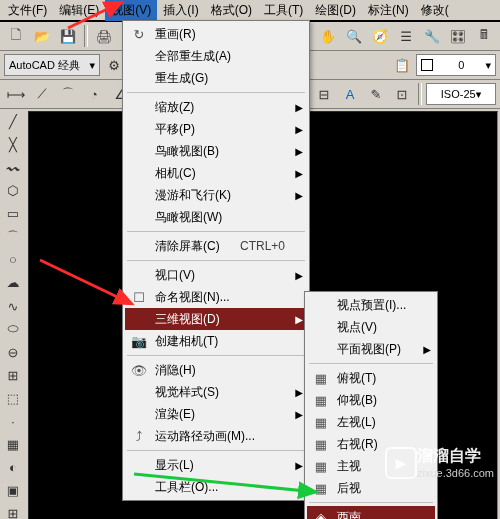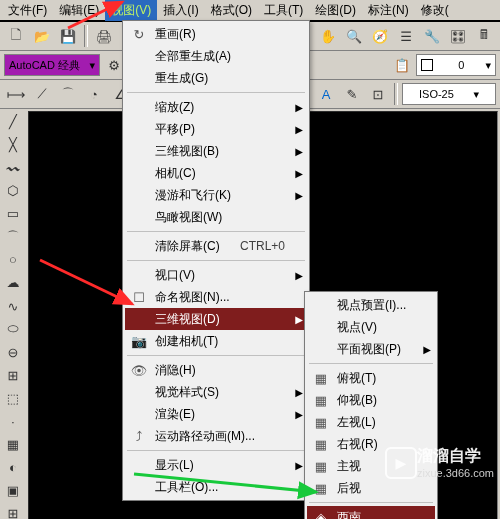--- a/index.html
+++ b/index.html
@@ -1,25 +1,25 @@
 <!DOCTYPE html>
 <html><head>
 <meta charset="utf-8">
 <style>
 html,body{margin:0;padding:0;font-family:"Microsoft YaHei","SimSun",sans-serif;font-size:12px;background:#d4d0c8;overflow:hidden}
 body{width:500px;height:519px;position:relative}
 .menubar{display:flex;background:#d4d0c8;border-bottom:2px solid #000000;height:20px;align-items:center;padding:0 2px}
 .menubar .mitem{padding:2px 6px;cursor:default}
-.menubar .mitem.open{background:#2a6abf;color:#bef264}
+.menubar .mitem.open{background:#2a6abf;color:#000000}
 .toolbar{display:flex;align-items:center;height:28px;background:#d4d0c8;border-bottom:1px solid #808080;padding:0 4px;gap:2px}
 .tbtn{width:22px;height:22px;border:1px solid #d4d0c8;display:flex;align-items:center;justify-content:center;font-size:13px;color:#333}
 .sep{width:2px;height:22px;border-left:1px solid #808080;border-right:1px solid #fff;margin:0 2px}
-.ws{display:flex;align-items:center;border:1px solid #808080;background:#a21caf;height:20px;padding:0 4px;min-width:86px;font-size:11px;justify-content:space-between}
+.ws{display:flex;align-items:center;border:1px solid #808080;background:#e5e5e5;height:20px;padding:0 4px;min-width:86px;font-size:11px;justify-content:space-between}
 .layerbox{display:flex;align-items:center;border:1px solid #808080;background:#fff;height:20px;padding:0 4px;min-width:70px;font-size:11px;justify-content:space-between}
-.dimbox{display:flex;align-items:center;border:1px solid #808080;background:#fff;height:20px;padding:0 16px;min-width:60px;font-size:11px;justify-content:space-between}
+.dimbox{display:flex;align-items:center;border:1px solid #808080;background:#fff;height:20px;padding:0 4px;min-width:60px;font-size:11px;justify-content:center}
 .main{position:relative;height:calc(519px - 20px - 28px - 28px - 28px);display:flex;background:#d4d0c8}
 .lefttools{width:26px;background:#d4d0c8;display:flex;flex-direction:column;gap:2px;padding-top:2px;align-items:center}
 .lefttools .tbtn{width:22px;height:22px}
 .viewport{flex:1;background:#000;margin:2px;border:1px inset #808080;position:relative;overflow:hidden}
 
 .dropdown{position:absolute;background:#f0f0f0;border:1px solid #7b7b7b;box-shadow:2px 2px 4px rgba(0,0,0,.3);padding:2px 2px}
 .dropdown .row{display:flex;align-items:center;height:22px;padding:0 18px 0 4px;white-space:nowrap;position:relative}
 .dropdown .row .ico{width:20px;height:18px;display:flex;align-items:center;justify-content:center;font-size:13px;margin-right:6px;color:#555}
 .dropdown .row.sel{background:#7f1d1d;color:#fff}
 .dropdown .row.sel .ico{color:#fff}
@@ -142,21 +142,21 @@
       <span>缩放(Z)</span>
       <span class="arrow">▶</span>
     </div>
     <div class="row">
       <span class="ico"></span>
       <span>平移(P)</span>
       <span class="arrow">▶</span>
     </div>
     <div class="row">
       <span class="ico"></span>
-      <span>三维视图(B)</span>
+      <span>鸟瞰视图(B)</span>
       <span class="arrow">▶</span>
     </div>
     <div class="row">
       <span class="ico"></span>
       <span>相机(C)</span>
       <span class="arrow">▶</span>
     </div>
     <div class="row">
       <span class="ico"></span>
       <span>漫游和飞行(K)</span>

